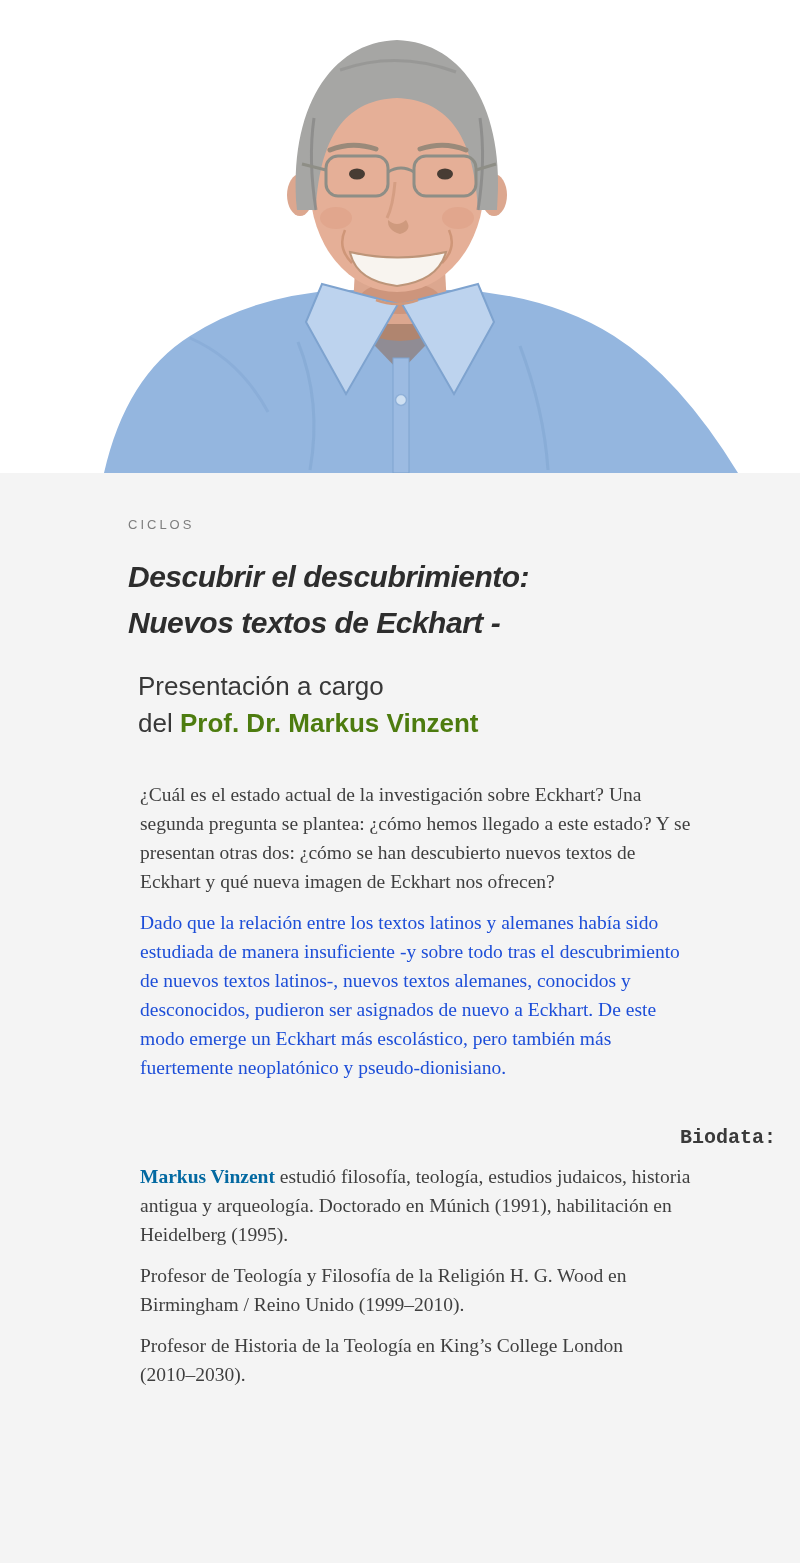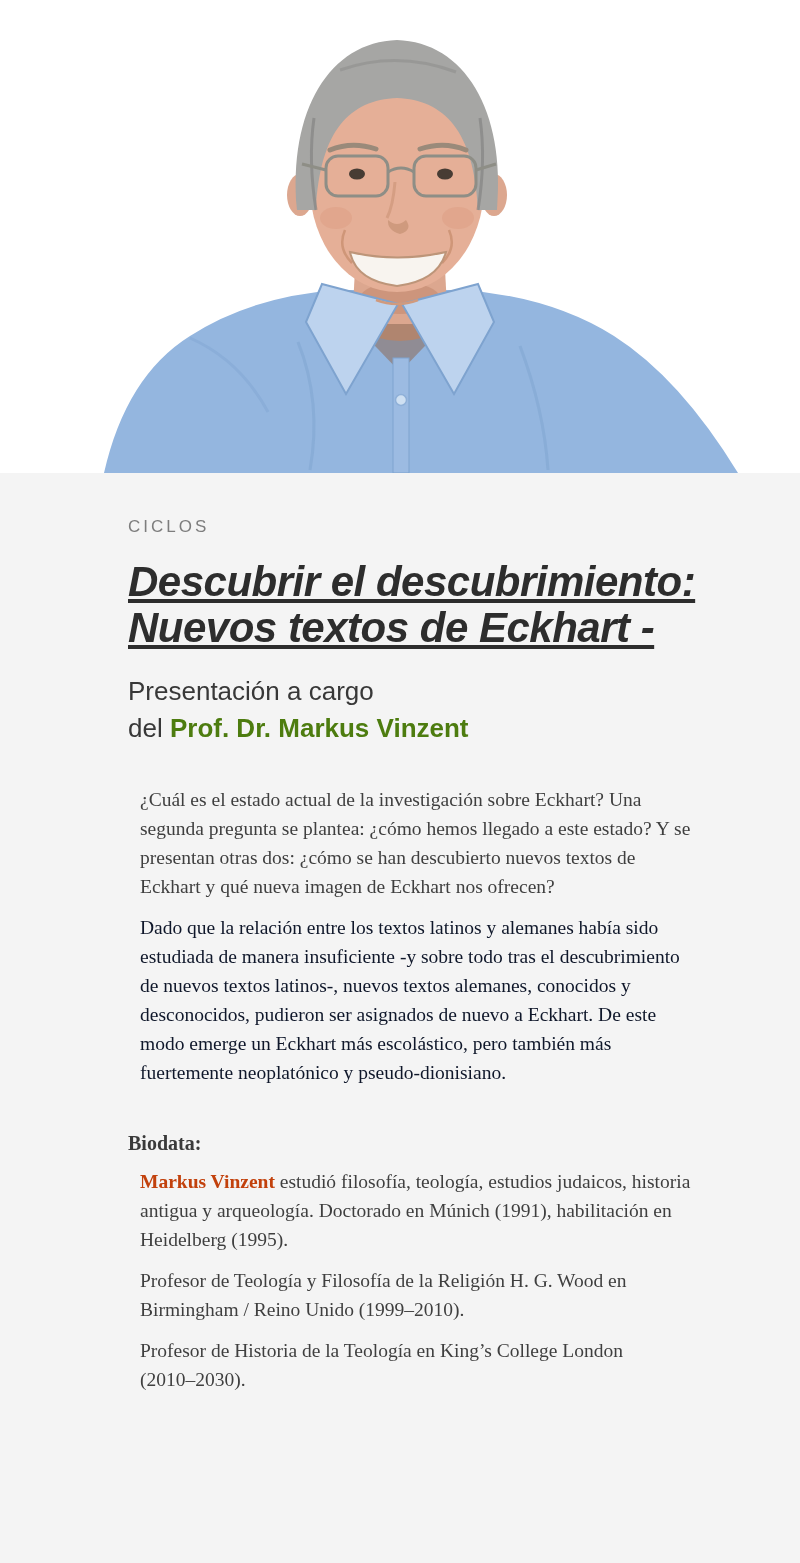--- a/index.html
+++ b/index.html
@@ -5,49 +5,49 @@
   html,body{margin:0;padding:0;}
   body{
     width:800px;height:1563px;overflow:hidden;
     background:#f4f4f4;
     font-family:"Liberation Sans",sans-serif;
   }
   .hero{height:473px;background:#ffffff;}
   .hero svg{display:block;}
   .content{padding:44px 24px 0 128px;}
   .kicker{
-    font-size:17px;letter-spacing:3px;color:#7d7d7d;
+    font-size:13px;letter-spacing:3px;color:#7d7d7d;
     font-weight:400;
   }
   .title{
     margin:22px 0 0;padding:0;
     font-family:"Liberation Sans",sans-serif;
     font-style:italic;font-weight:700;
-    font-size:42px;line-height:46px;letter-spacing:-0.5px;
+    font-size:30px;line-height:46px;letter-spacing:-0.5px;
     color:#2d2d2d;
-    text-decoration:underline;
   }
   .title .tl{display:block;}
   .subtitle{
     margin-top:22px;
-    font-size:26px;line-height:37px;color:#383838;font-weight:400;
+    font-size:26px;line-height:37px;color:#383838;font-weight:400;margin-left:10px;
   }
   .subtitle strong{font-weight:700;color:#4d7c0f;}
   p.body{
     font-family:Liberation Serif, serif;
     font-size:19.5px;line-height:29px;color:#3f3f3f;
     white-space:pre-line;
     margin:0 0 12px 12px;
   }
   p.body.first{margin-top:38px;}
-  p.body strong{font-weight:700;color:#c2410c;}
+  p.body strong{font-weight:700;color:#0369a1;}
   .bio-heading{
-    font-family:Liberation Serif, serif;
+    font-family:Liberation Mono, monospace;
     font-size:20px;line-height:24px;font-weight:700;color:#3a3a3a;
     margin:44px 0 12px 0;
+    text-align:right;
   }
 </style>
 </head>
 <body>
 
 <div class="hero">
   <svg width="800" height="473" viewBox="0 0 800 473" xmlns="http://www.w3.org/2000/svg">
     <rect width="800" height="473" fill="#ffffff"></rect>
 
     <g>
@@ -121,21 +121,21 @@
 
   <div class="subtitle" style="color: rgb(56, 56, 56);">
     <div>Presentación a cargo</div>
     <div><span>del </span><strong>Prof. Dr. Markus Vinzent</strong></div>
   </div>
 
   <p class="body first" style="color: rgb(63, 63, 63);">¿Cuál es el estado actual de la investigación sobre Eckhart? Una
 segunda pregunta se plantea: ¿cómo hemos llegado a este estado? Y se
 presentan otras dos: ¿cómo se han descubierto nuevos textos de
 Eckhart y qué nueva imagen de Eckhart nos ofrecen?</p>
-  <p class="body" style="color: #0f172a;">Dado que la relación entre los textos latinos y alemanes había sido
+  <p class="body" style="color: #1d4ed8;">Dado que la relación entre los textos latinos y alemanes había sido
 estudiada de manera insuficiente -y sobre todo tras el descubrimiento
 de nuevos textos latinos-, nuevos textos alemanes, conocidos y
 desconocidos, pudieron ser asignados de nuevo a Eckhart. De este
 modo emerge un Eckhart más escolástico, pero también más
 fuertemente neoplatónico y pseudo-dionisiano.</p>
 
   <h2 class="bio-heading">Biodata:</h2>
 
   <p class="body"><strong>Markus Vinzent</strong><span> estudió filosofía, teología, estudios judaicos, historia
 antigua y arqueología. Doctorado en Múnich (1991), habilitación en

